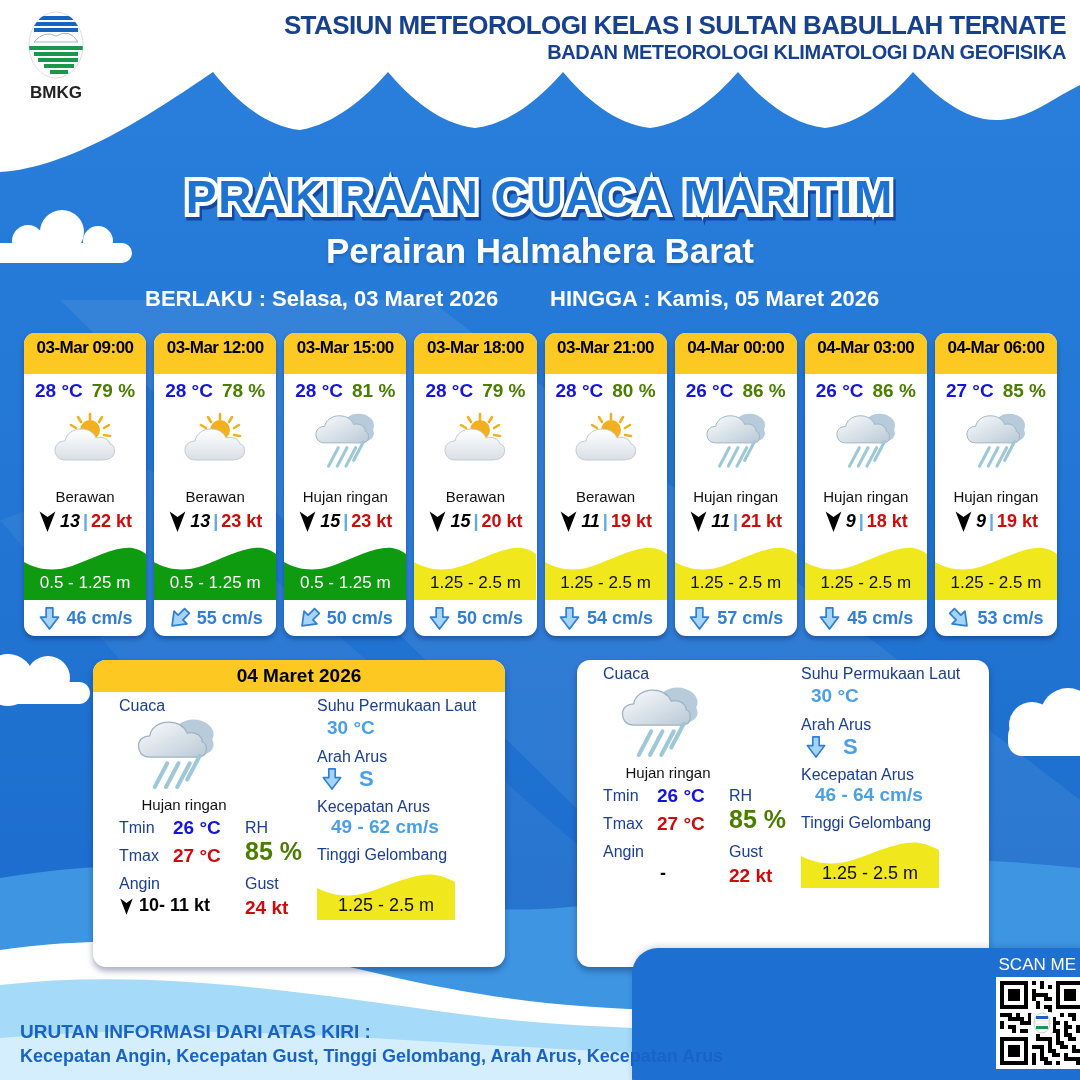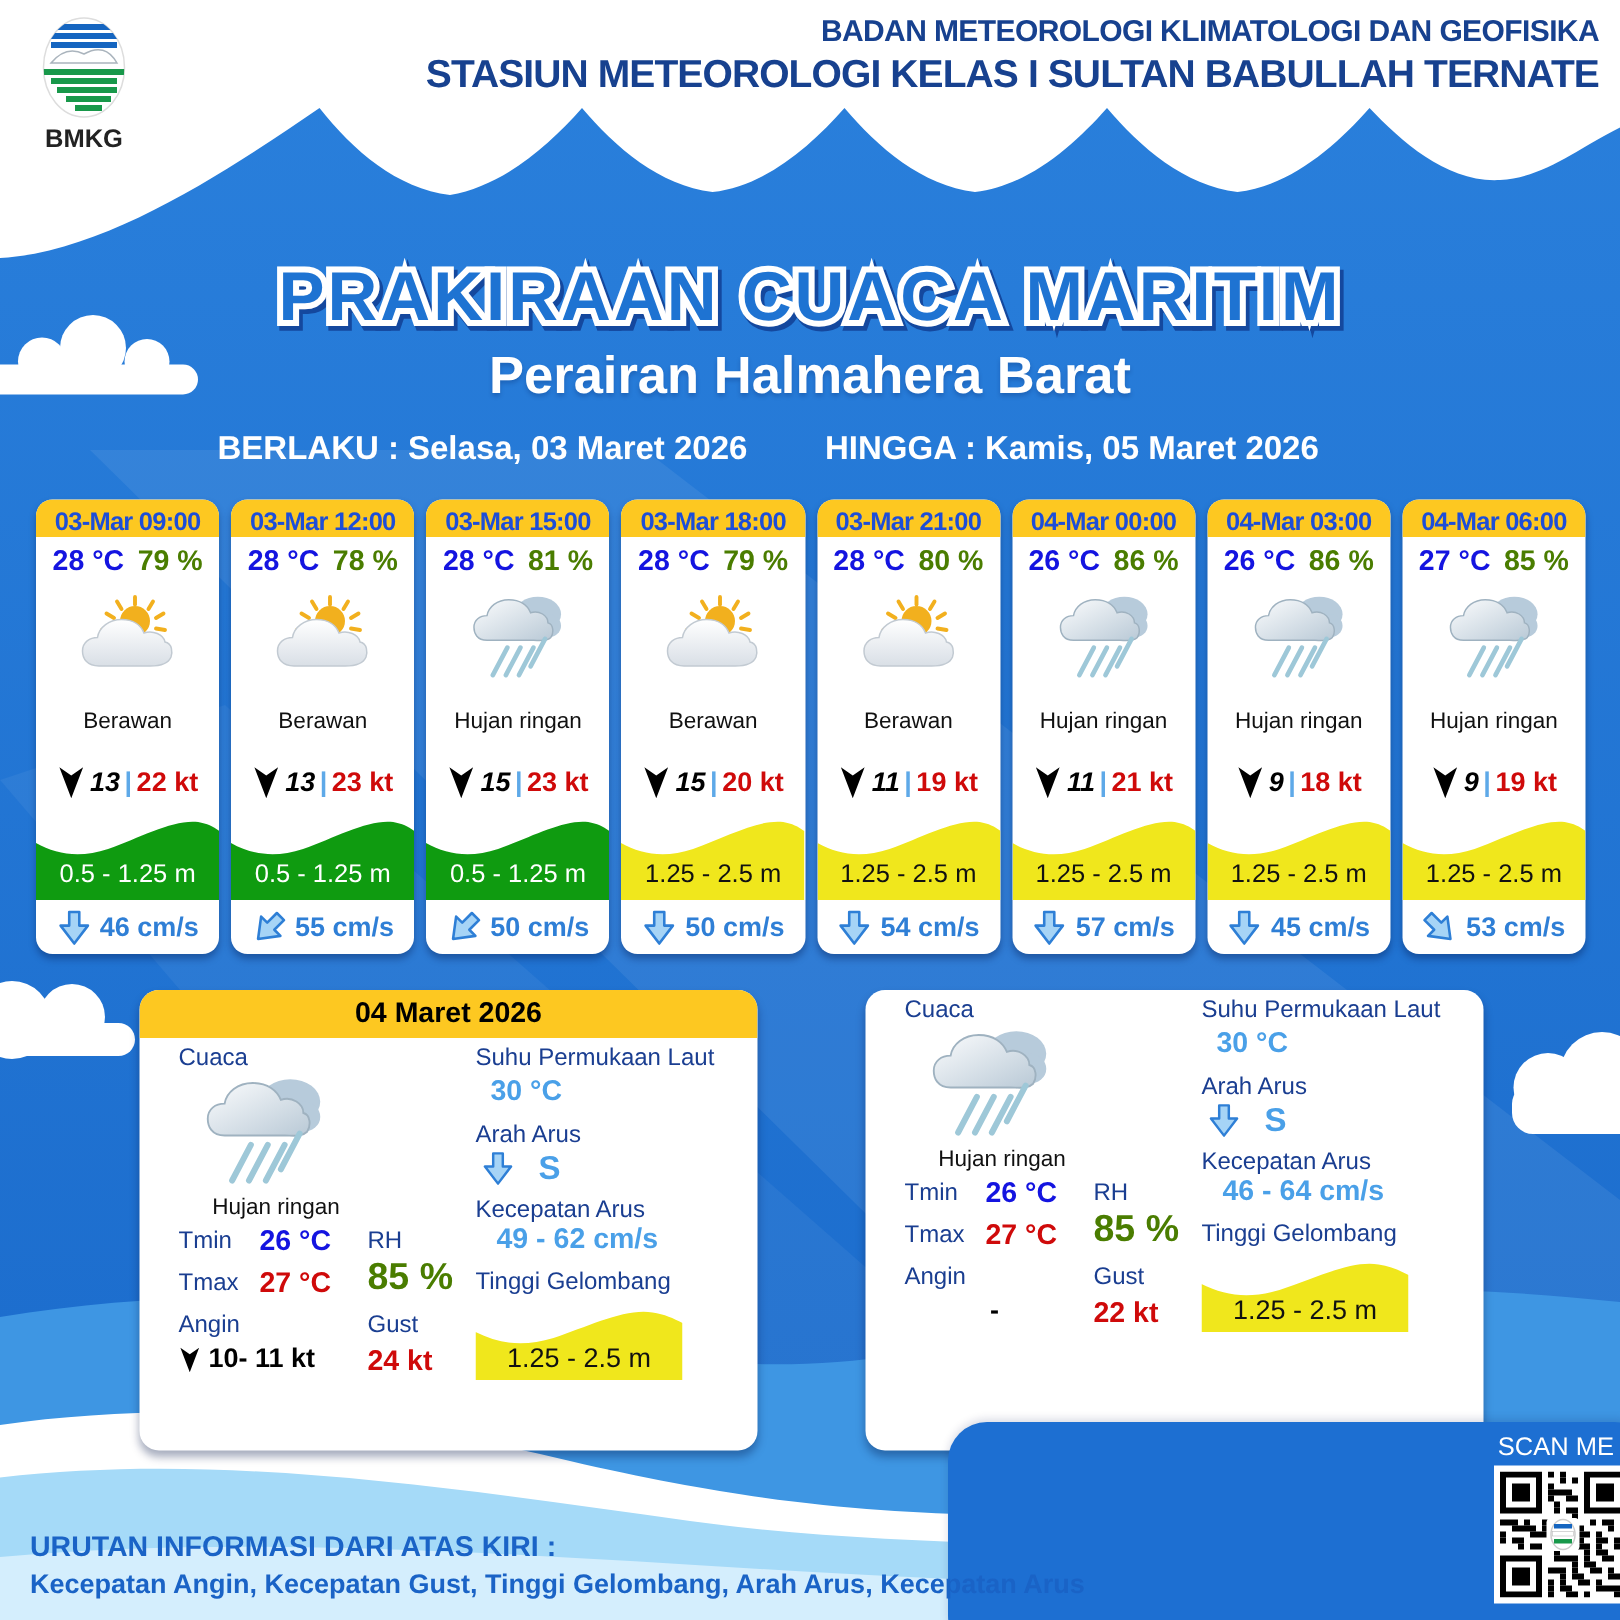--- a/index.html
+++ b/index.html
@@ -16,22 +16,22 @@
   #title-svg{position:absolute;top:166px;left:90px;z-index:2;}
   #subtitle{position:absolute;top:231px;left:0;width:1080px;text-align:center;color:#fff;
             font-size:35px;font-weight:bold;z-index:2;text-shadow:0 2px 3px rgba(0,30,90,.25);}
   .valid{position:absolute;top:286px;color:#fff;font-size:22px;font-weight:bold;z-index:2;}
   #valid-from{left:145px;} #valid-to{left:550px;}
   .valid .vlbl{margin-right:6px;}
   
   #cards{position:absolute;left:24px;top:333px;width:1033px;height:303px;display:flex;gap:8px;z-index:3;}
   .fc{flex:1;background:#fff;border-radius:11px;overflow:hidden;display:flex;flex-direction:column;
       box-shadow:0 3px 5px rgba(0,20,70,.35);}
-  .fc-h{background:#fdc821;color:#1d4ed8;font-weight:bold;font-size:17px;text-align:center;
-        padding:5px 0 0;letter-spacing:-0.5px;}
+  .fc-h{background:#fdc821;color:#000000;font-weight:bold;font-size:17px;text-align:center;
+        padding:5px 0 16px;letter-spacing:-0.5px;}
   .fc-t{display:flex;justify-content:center;gap:9px;font-size:19px;font-weight:bold;margin-top:6px;}
   .tv{color:#1414e0;} .hv{color:#4a7d00;}
   .fc-i{height:74px;display:flex;align-items:center;justify-content:center;}
   .fc-c{text-align:center;font-size:15px;color:#111;margin-top:12px;}
   .fc-sp{flex:1;}
   .fc-w{display:flex;align-items:center;justify-content:center;gap:3px;font-size:18px;font-weight:bold;height:30px;}
   .wn{color:#000;font-style:italic;} .wsep{color:#5ea9e8;font-weight:bold;} .wg{color:#cf0a0a;}
   .fc-wave{position:relative;height:60px;margin-top:4px;}
   .fc-wave svg{position:absolute;inset:0;width:100%;height:100%;}
   .fc-wave .wavetext{position:absolute;left:0;right:0;bottom:7px;text-align:center;font-size:17px;}
@@ -155,22 +155,22 @@
       <rect x="9" y="38" width="54" height="4" fill="#18984a"></rect>
       <rect x="14" y="44" width="44" height="4" fill="#18984a"></rect>
       <rect x="18" y="50" width="40" height="4" fill="#18984a"></rect>
       <rect x="24" y="56" width="30" height="4" fill="#18984a"></rect>
       <rect x="30" y="62" width="18" height="4" fill="#18984a"></rect>
     </g>
     <text x="36" y="90" text-anchor="middle" font-size="17" font-weight="bold" fill="#222222">BMKG</text>
   </svg>
 </div>
 <div id="hdr-text">
+  <div id="hdr-line2">STASIUN METEOROLOGI KELAS I SULTAN BABULLAH TERNATE</div>
   <div id="hdr-line1">BADAN METEOROLOGI KLIMATOLOGI DAN GEOFISIKA</div>
-  <div id="hdr-line2">STASIUN METEOROLOGI KELAS I SULTAN BABULLAH TERNATE</div>
 </div>
 
 <svg id="title-svg" width="900" height="66" viewBox="0 0 900 66">
   <text x="452" y="50" text-anchor="middle" font-size="46" font-weight="bold" letter-spacing="2" fill="#14489e" stroke="#14489e" stroke-width="9" paint-order="stroke">PRAKIRAAN CUACA MARITIM</text>
   <text x="450" y="47" text-anchor="middle" font-size="46" font-weight="bold" letter-spacing="2" fill="#1e73d2" stroke="#ffffff" stroke-width="8" paint-order="stroke">PRAKIRAAN CUACA MARITIM</text>
 </svg>
 <div id="subtitle">Perairan Halmahera Barat</div>
 <div id="valid-from" class="valid">
   <span class="vlbl">BERLAKU :</span><span>Selasa, 03 Maret 2026</span>
 </div>

